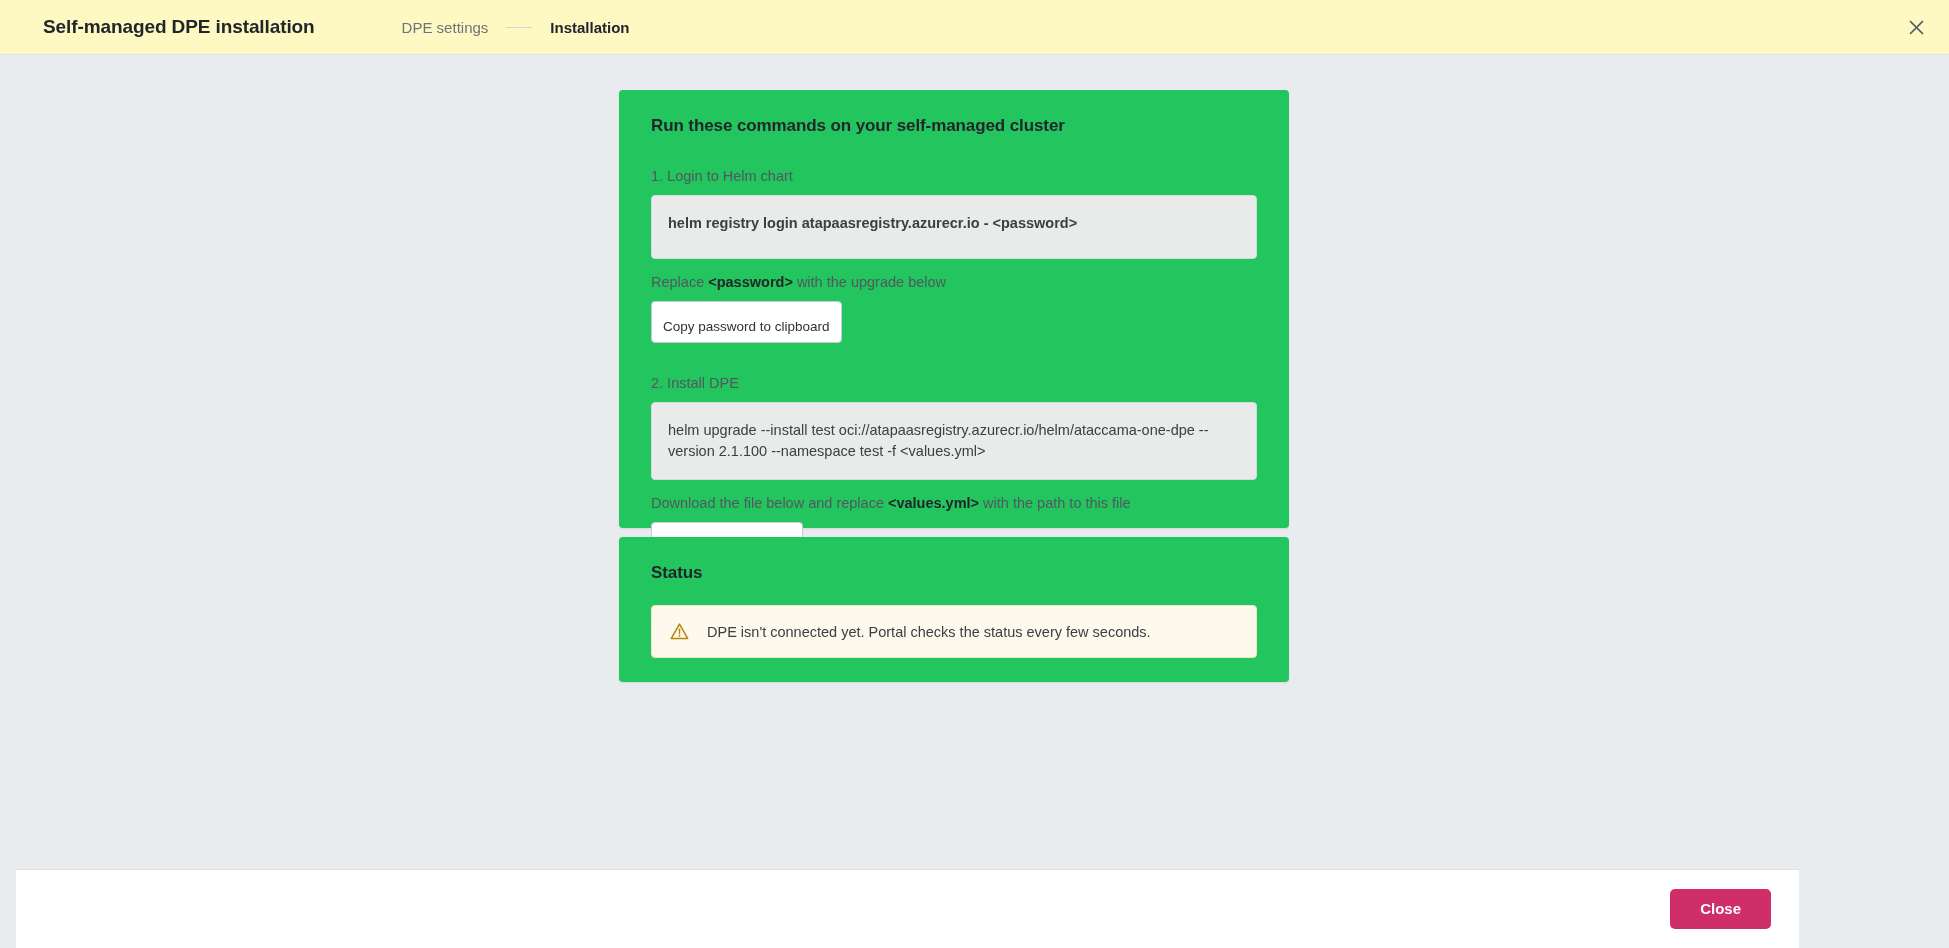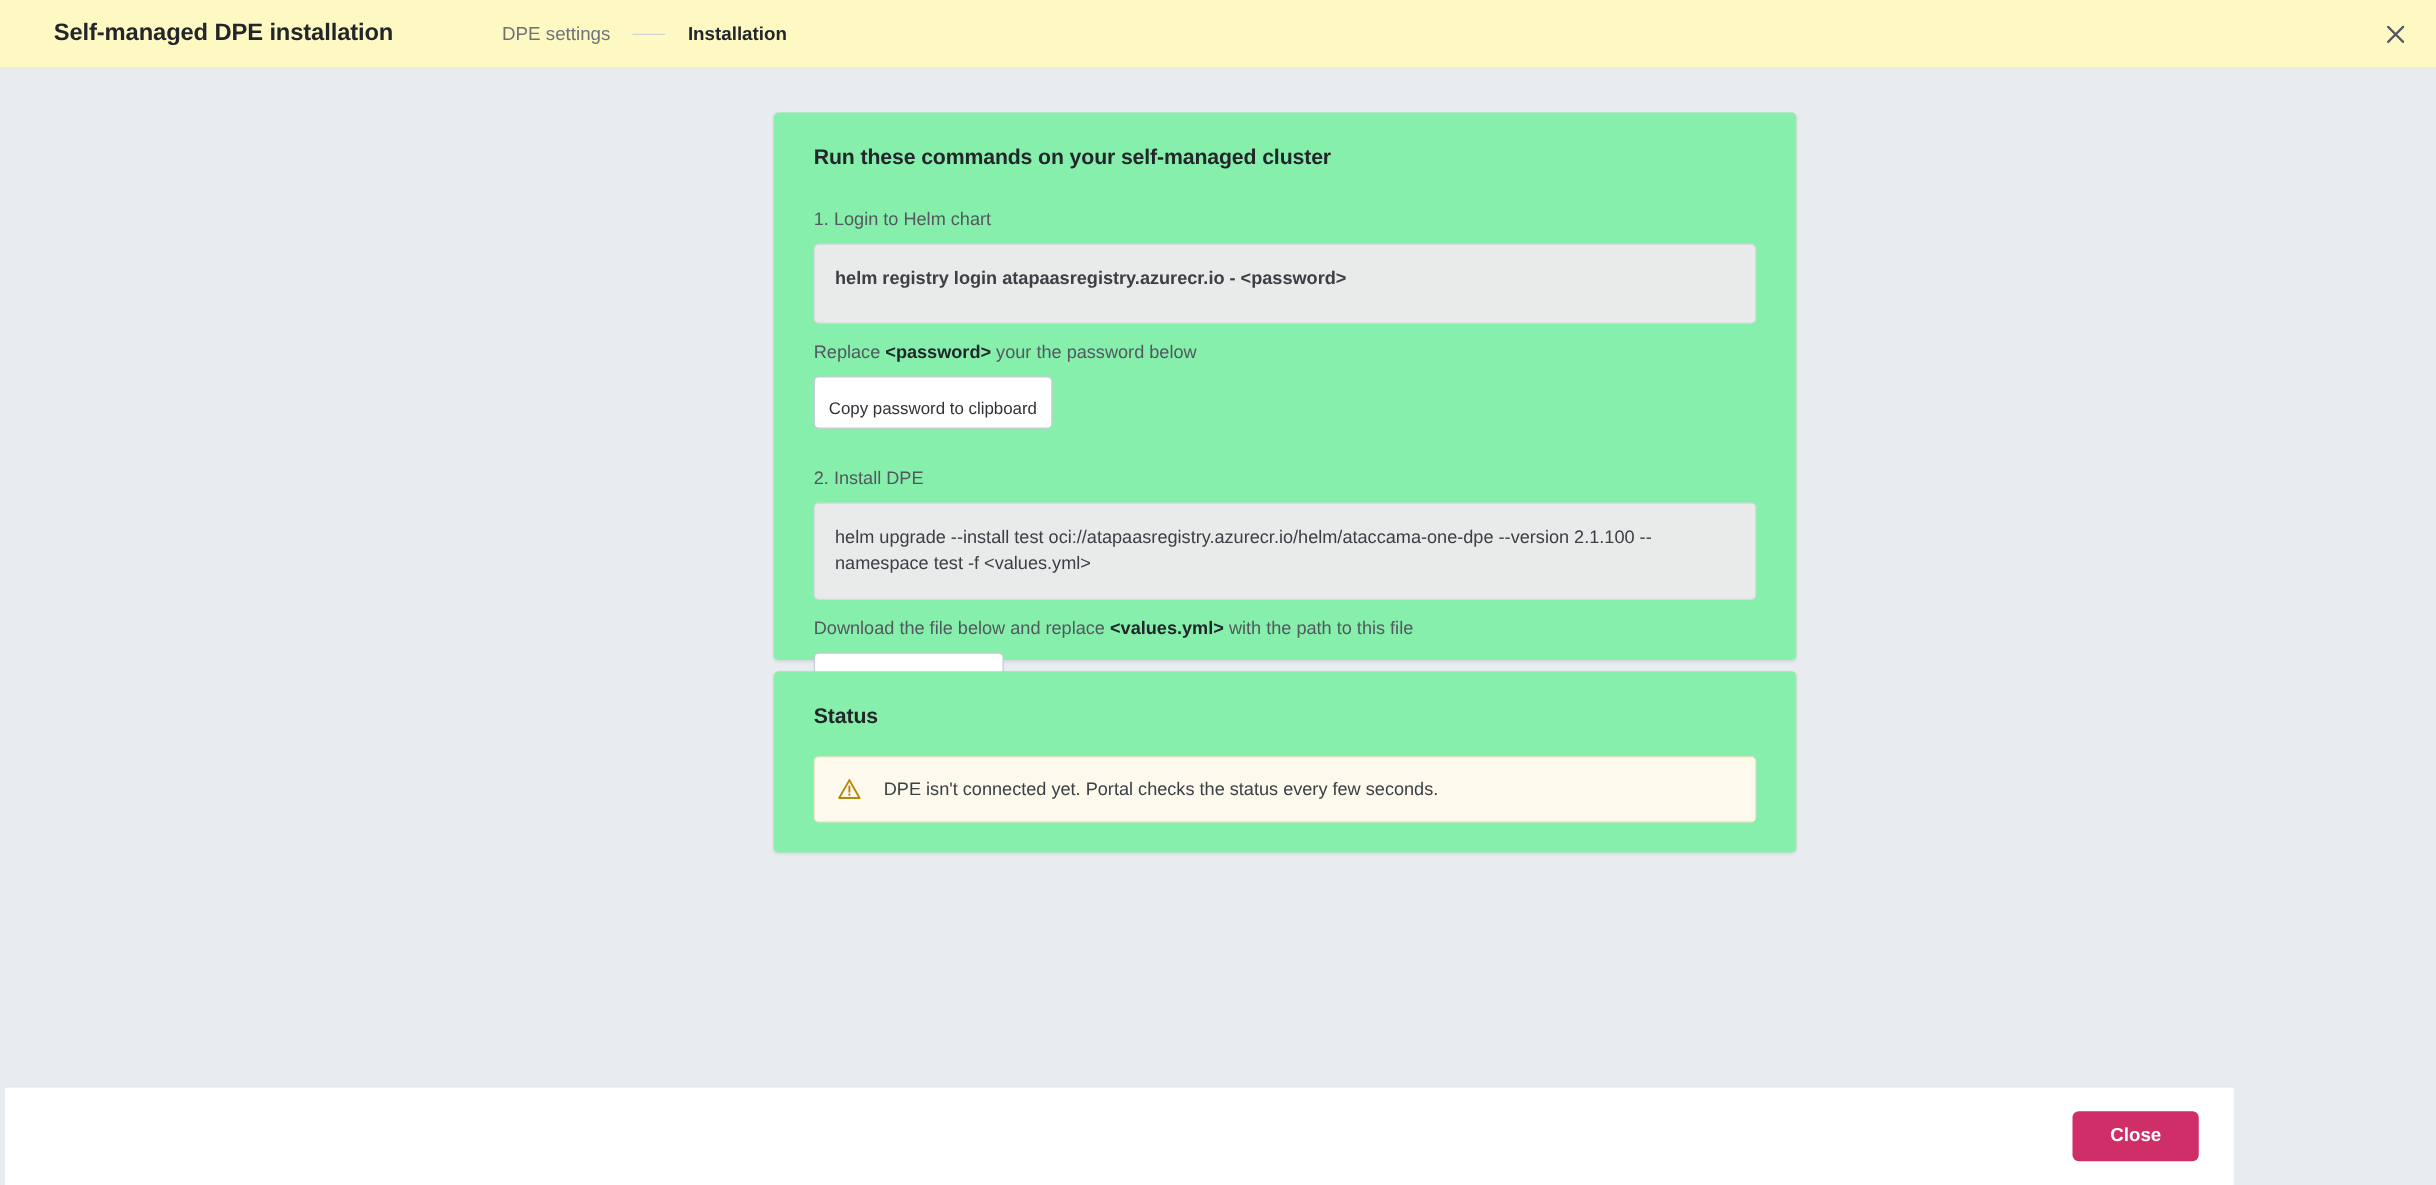--- a/index.html
+++ b/index.html
@@ -77,22 +77,22 @@
     top: 55px; left: 0;
     width: 1949px;
     height: 814px;
     background: #e9ecee;
     overflow: hidden;
   }
 
   .card {
     position: absolute;
     left: 619px;
-    width: 818px;
-    background: #86efac;
+    width: 670px;
+    background: #22c55e;
     border-radius: 4px;
     box-shadow: 0 1px 2px rgba(40,50,60,0.10);
   }
   .card-commands {
     top: 35px;
     height: 438px;
     padding: 26px 32px 0 32px;
   }
   .card-status {
     top: 482px;
@@ -160,21 +160,21 @@
   }
   .alert-text {
     font-size: 14.5px;
     color: #3a4045;
   }
   .warn-icon { flex: 0 0 auto; display: block; }
 
   
   .footer {
     position: absolute;
-    bottom: 0; left: 4px;
+    bottom: 0; left: 16px;
     width: 1783px;
     height: 79px;
     background: #ffffff;
     border-top: 1px solid #dfe3e6;
     display: flex;
     align-items: center;
     justify-content: flex-end;
     padding-right: 28px;
   }
   .primary-btn {
@@ -211,21 +211,21 @@
 
 <div class="page-body">
 
   <section class="card card-commands">
     <h2 class="card-title">Run these commands on your self-managed cluster</h2>
 
     
     <div class="step-label">1. Login to Helm chart</div>
     <div class="code-block one">helm registry login atapaasregistry.azurecr.io - &lt;password&gt;</div>
     <p class="hint">
-      <span>Replace </span><b>&lt;password&gt;</b><span> your the password below</span>
+      <span>Replace </span><b>&lt;password&gt;</b><span> with the upgrade below</span>
     </p>
     <button class="ghost-btn">Copy password to clipboard</button>
 
     
     <div class="step-label">2. Install DPE</div>
     <div class="code-block two">helm upgrade --install test oci://atapaasregistry.azurecr.io/helm/ataccama-one-dpe --version 2.1.100 --namespace test -f &lt;values.yml&gt;</div>
     <p class="hint">
       <span>Download the file below and replace </span><b>&lt;values.yml&gt;</b><span> with the path to this file</span>
     </p>
     <button class="ghost-btn">Download values.yml</button>

